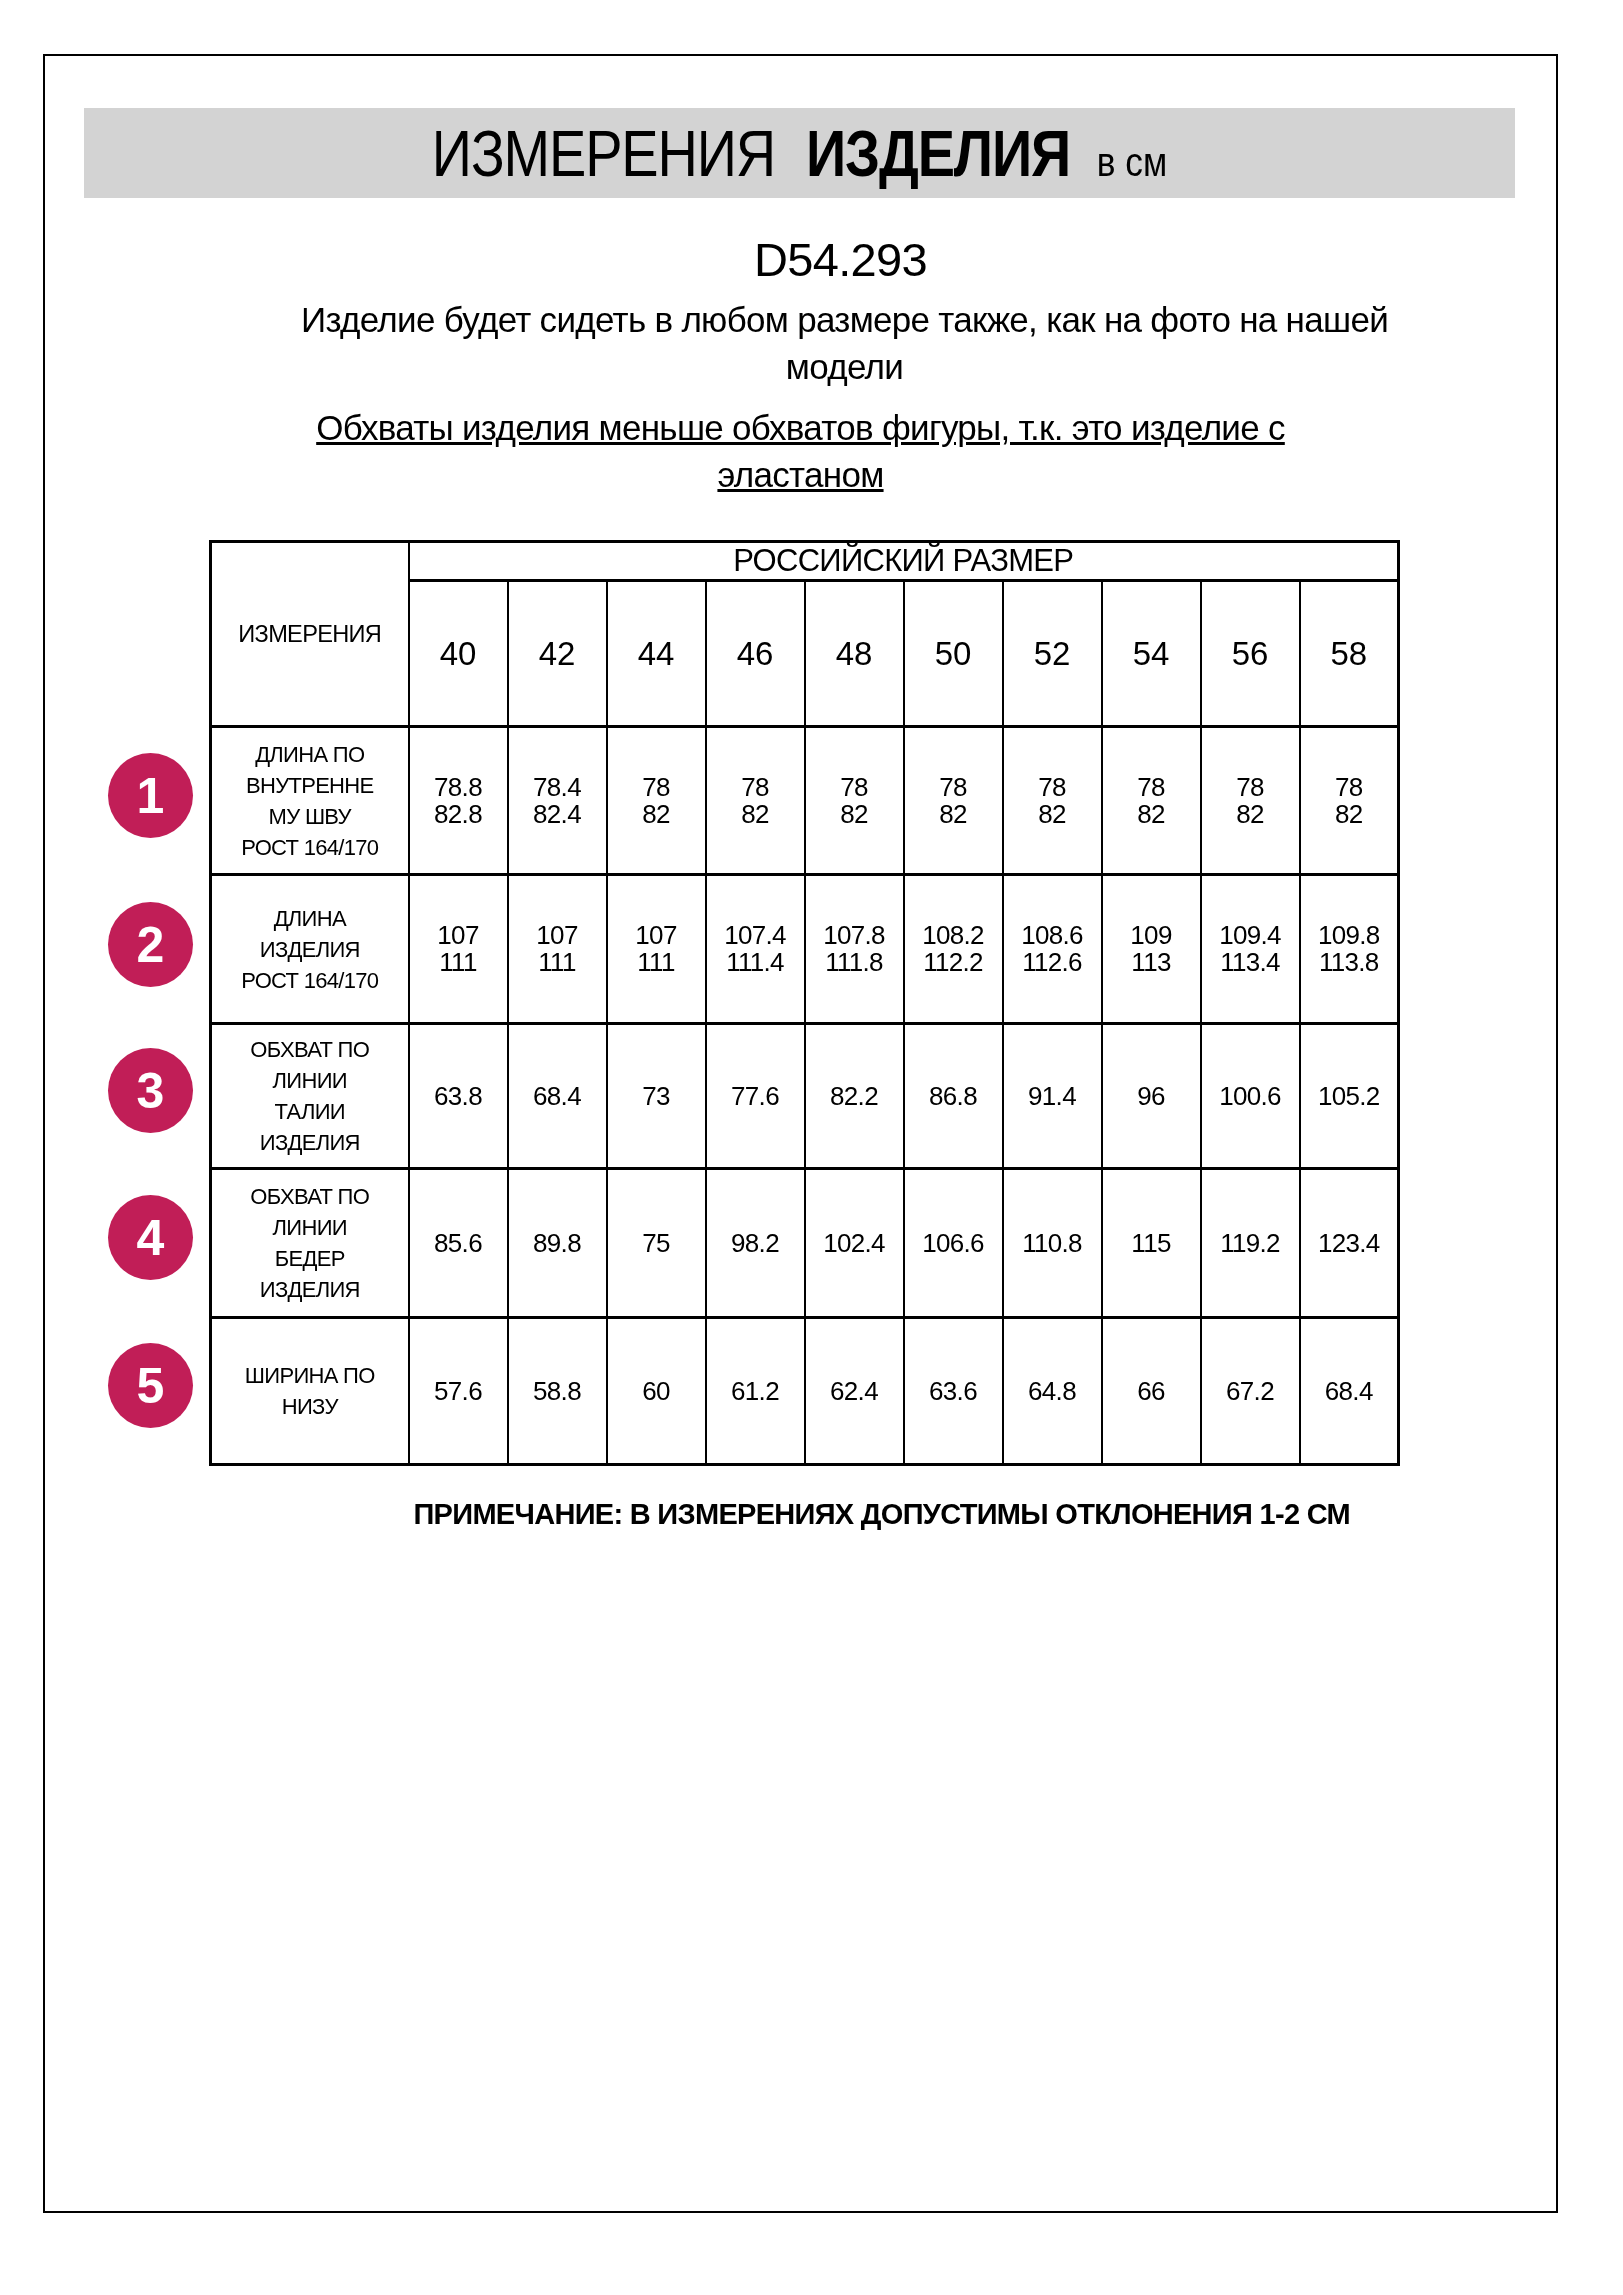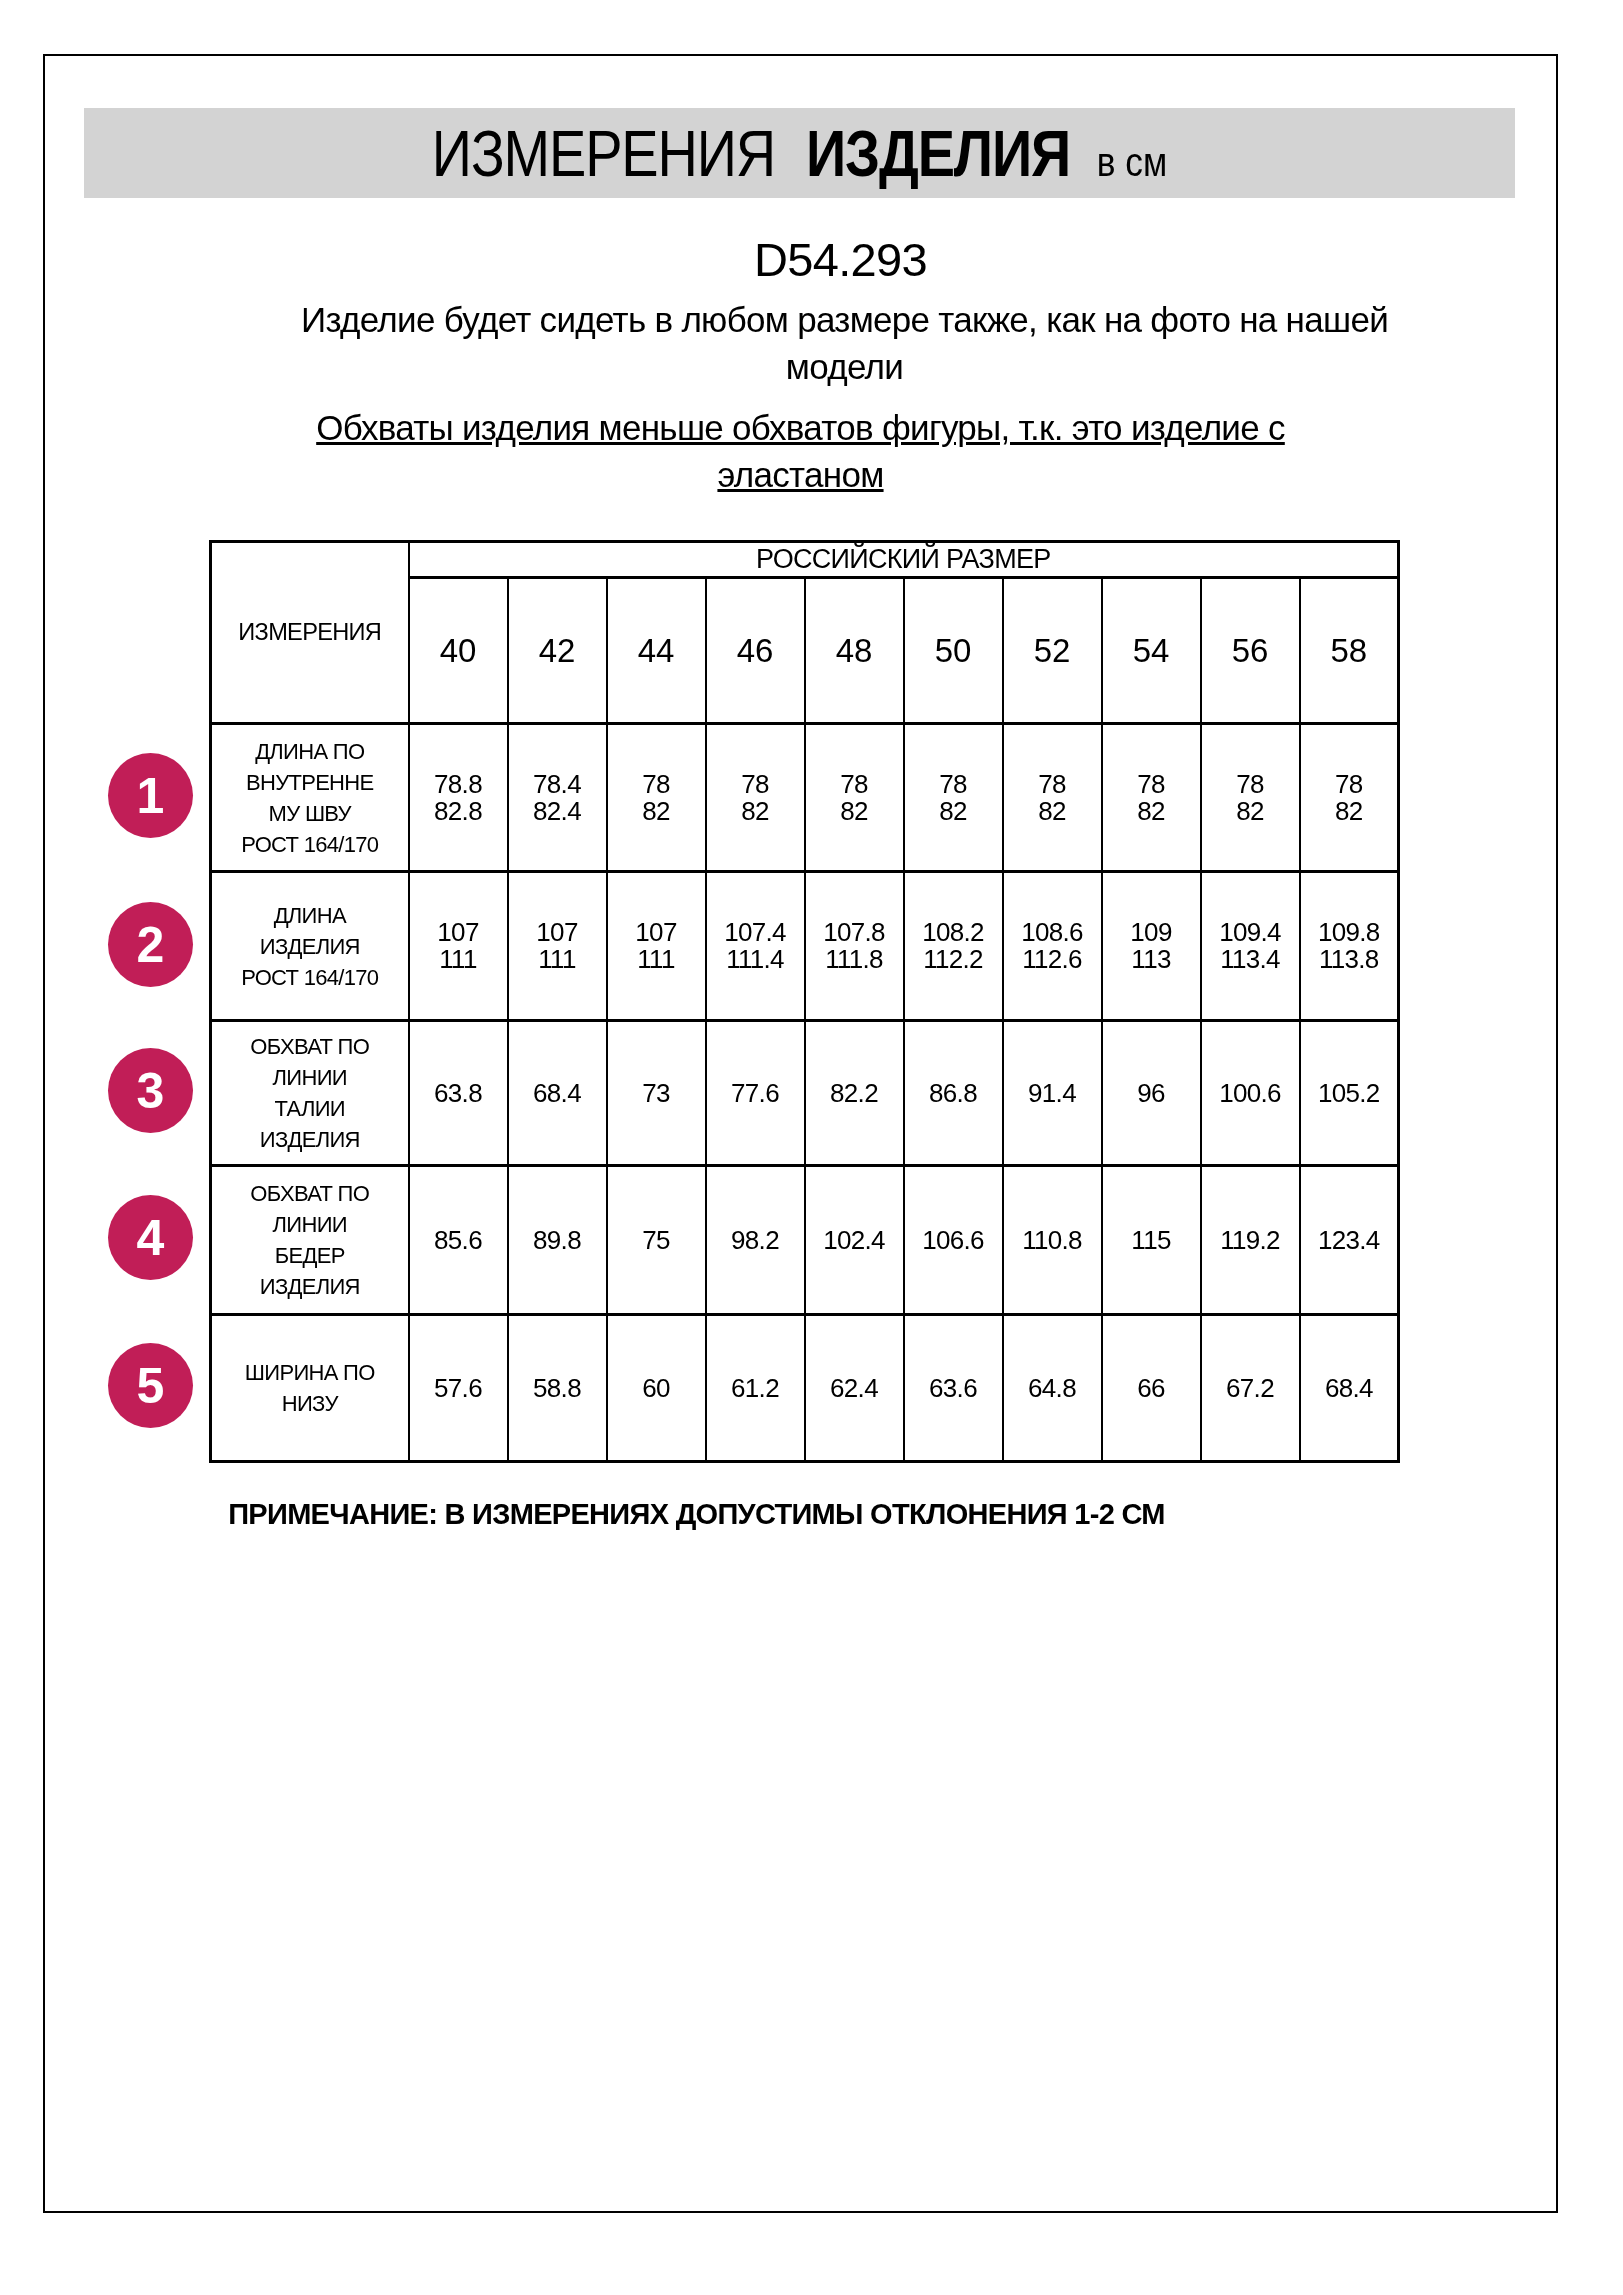--- a/index.html
+++ b/index.html
@@ -94,21 +94,21 @@
   }
   .row-group-header { height: 36px; }
   .row-sizes        { height: 146px; }
   .row-data-1       { height: 148px; }
   .row-data-2       { height: 149px; }
   .row-data-3       { height: 145px; }
   .row-data-4       { height: 149px; }
   .row-data-5       { height: 147px; padding-left: 35px; }
 
   .corner-cell   { font-size: 23.6px; letter-spacing: -0.7px; }
-  .group-header  { font-size: 27px; letter-spacing: -0.7px; }
+  .group-header  { font-size: 31px; letter-spacing: -0.7px; }
   .size-cell     { font-size: 33px; font-weight: bold; }
   .label-cell    { font-size: 22px; line-height: 31px; white-space: pre-line; letter-spacing: -0.7px; }
   .value-cell    { font-size: 26px; line-height: 27px; white-space: pre-line; letter-spacing: -0.7px; }
 
   
   .row-badge {
     position: absolute;
     left: 108px;
     width: 85px;
     height: 85px;
@@ -124,21 +124,21 @@
   .badge-2 { top: 902px; }
   .badge-3 { top: 1048px; }
   .badge-4 { top: 1195px; }
   .badge-5 { top: 1343px; }
 
   .note {
     position: absolute;
     left: 43px;
     top: 1498px;
     width: 1307px;
-    text-align: center;
+    text-align: right;
     font-size: 29px;
     font-weight: bold;
     letter-spacing: -0.7px;
   }
 </style>
 </head>
 <body>
 
 <div class="page-frame"></div>
 

